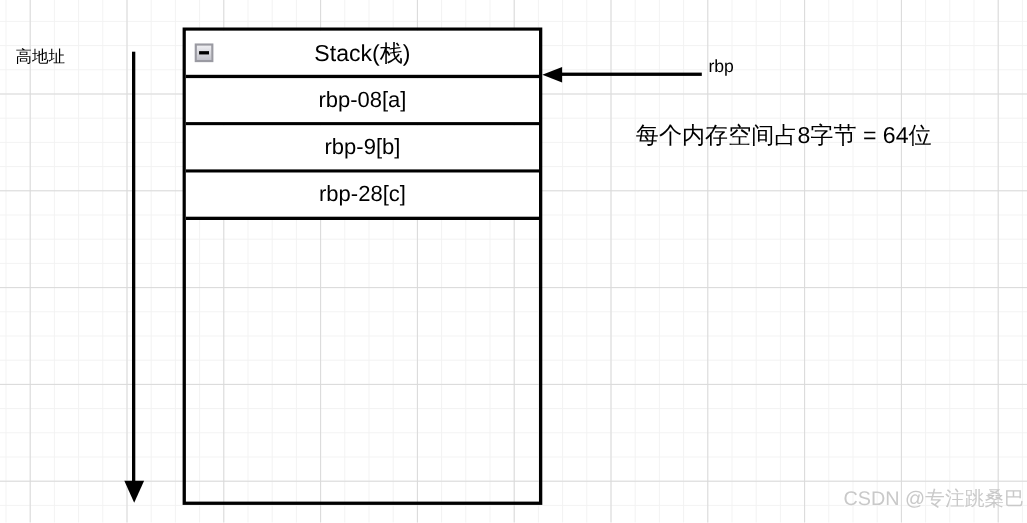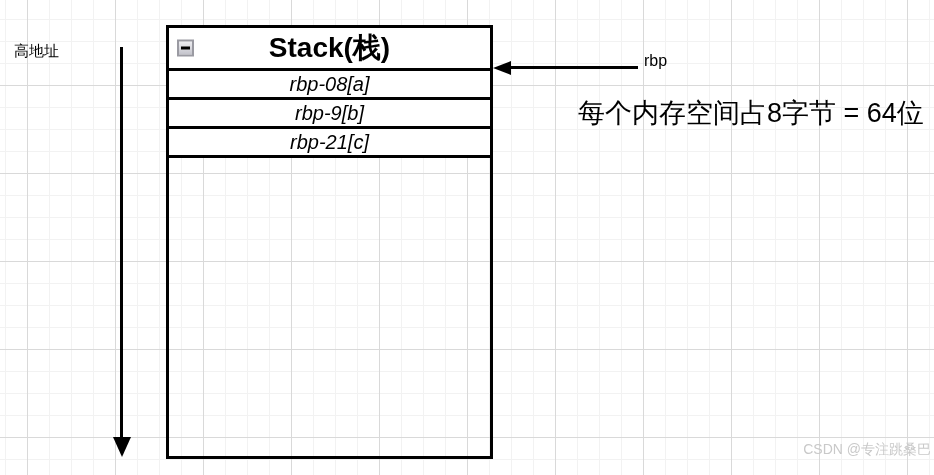--- a/index.html
+++ b/index.html
@@ -59,22 +59,22 @@
     background: #ffffff;
     border-bottom: 3px solid #000;
     box-sizing: border-box;
   }
   .stack-title {
     position: absolute;
     left: 0; right: 0; top: 0; bottom: 0;
     display: flex;
     align-items: center;
     justify-content: center;
-    font-size: 28px;
-    font-weight: bold;
+    font-size: 21px;
+    font-weight: normal;
     white-space: nowrap;
   }
   .collapse-btn {
     position: absolute;
     left: 8px; top: 50%;
     transform: translateY(-50%);
     width: 17px; height: 17px;
     box-sizing: border-box;
     border: 2px solid #9a9aa2;
     background: linear-gradient(#eeeef2, #c3c3cb);
@@ -83,30 +83,29 @@
     justify-content: center;
     cursor: pointer;
     z-index: 2;
   }
   .minus-bar {
     display: block;
     width: 9px; height: 3px;
     background: #000;
   }
   .stack-row {
-    height: 29px;
+    height: 43px;
     background: #ffffff;
     border-bottom: 3px solid #000;
     box-sizing: border-box;
     display: flex;
     align-items: center;
     justify-content: center;
     font-size: 20px;
     white-space: nowrap;
-    font-style: italic;
   }
   .stack-empty { height: 302px; background: transparent; }
 
   
   .h-arrow-head {
     position: absolute;
     left: 493px; top: 61px;
     width: 0; height: 0;
     border-top: 7px solid transparent;
     border-bottom: 7px solid transparent;
@@ -119,29 +118,29 @@
     background: #000;
   }
   .rbp-label {
     position: absolute;
     left: 644px; top: 52px;
     font-size: 16px;
     white-space: nowrap;
   }
   .note {
     position: absolute;
-    left: 578px; top: 95px;
-    font-size: 27px;
+    left: 578px; top: 109px;
+    font-size: 21px;
     white-space: nowrap;
   }
 
   .watermark {
     position: absolute;
     right: 3px; top: 441px;
-    font-size: 14px;
+    font-size: 18px;
     color: #c9c9c9;
     white-space: nowrap;
   }
 </style>
 </head>
 <body>
 
 <div class="canvas">
 
   <div class="addr-label high">高地址</div>
@@ -152,21 +151,21 @@
 
   <div class="stack-box">
     <div class="stack-header">
       <span class="collapse-btn">
         <span class="minus-bar"></span>
       </span>
       <span class="stack-title">Stack(栈)</span>
     </div>
     <div class="stack-row">rbp-08[a]</div>
     <div class="stack-row">rbp-9[b]</div>
-    <div class="stack-row">rbp-21[c]</div>
+    <div class="stack-row">rbp-28[c]</div>
     <div class="stack-empty"></div>
   </div>
 
   <div class="h-arrow-head"></div>
   <div class="h-arrow-line"></div>
 
   <div class="rbp-label">rbp</div>
 
   <div class="note">每个内存空间占8字节 = 64位</div>
 

